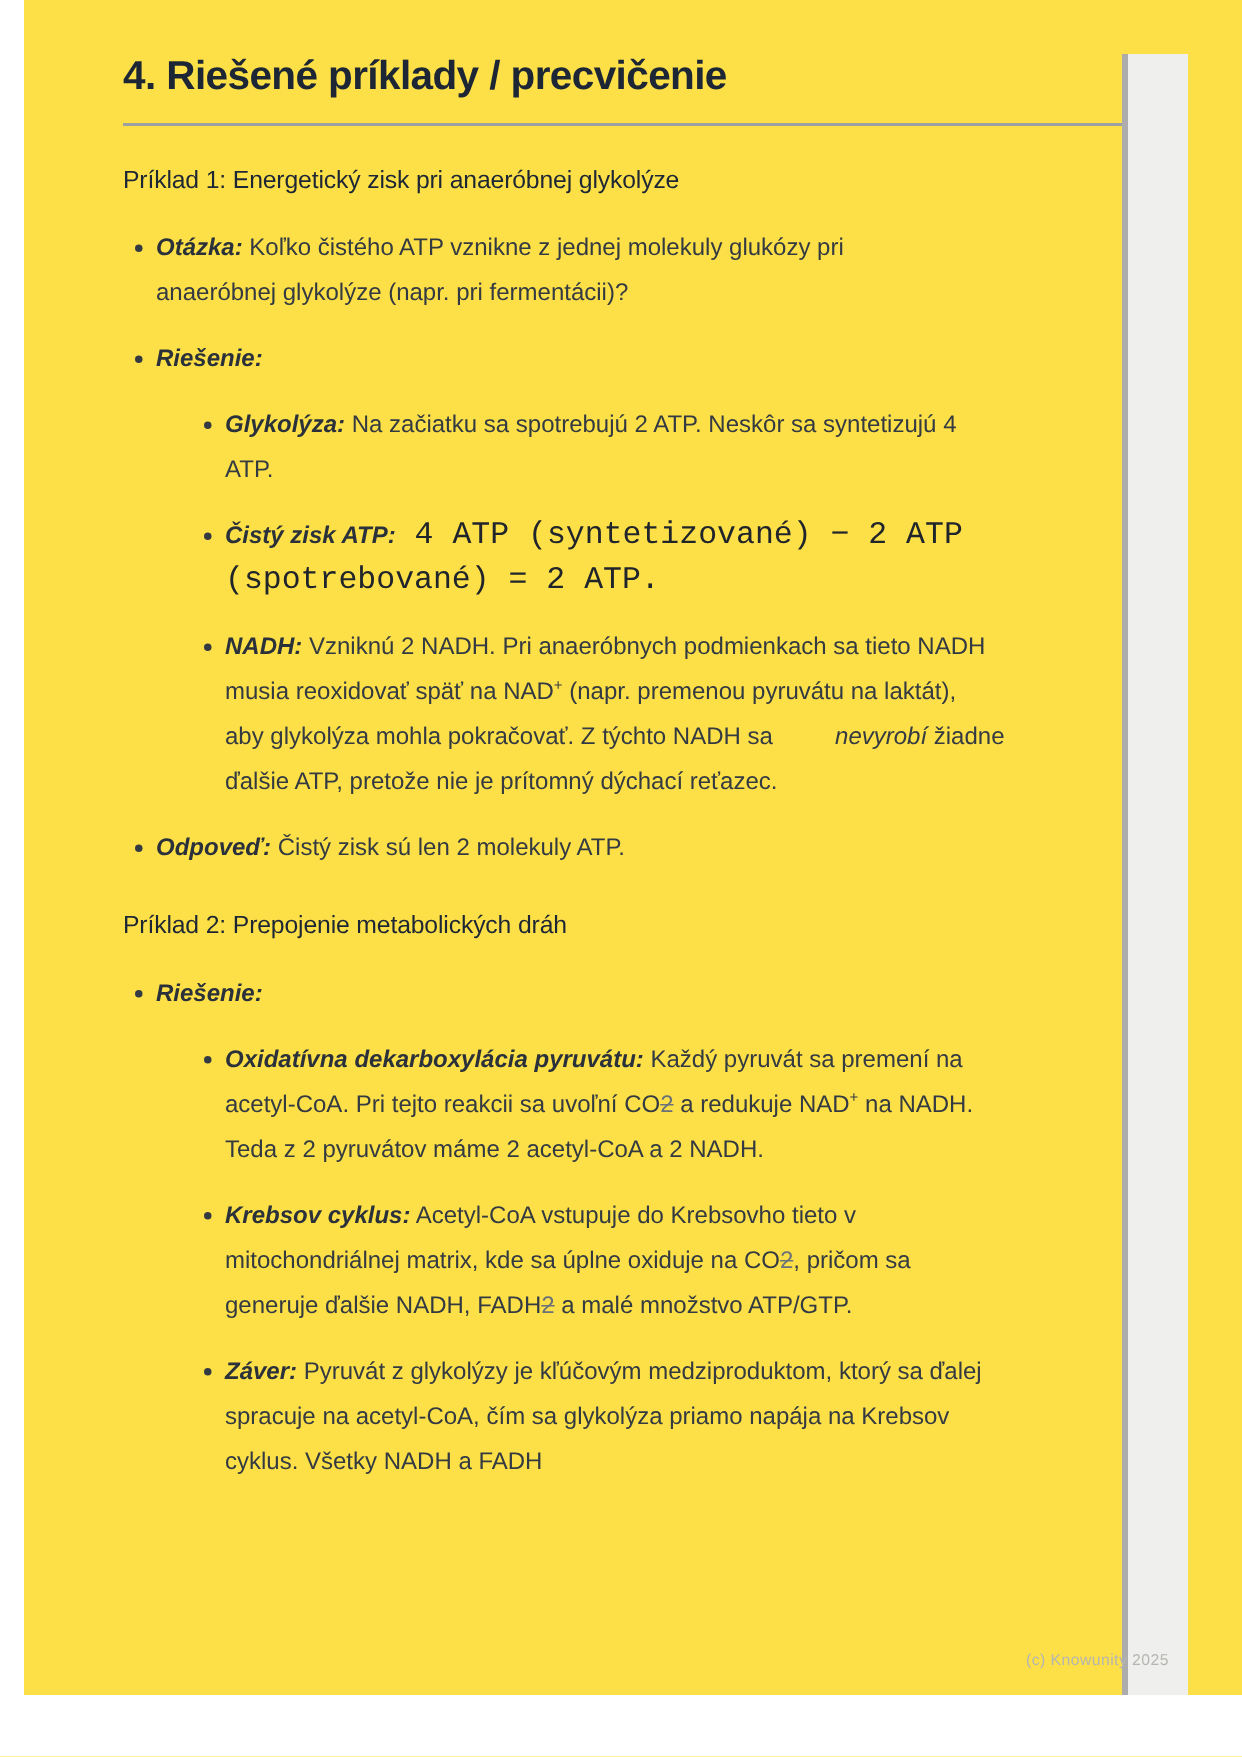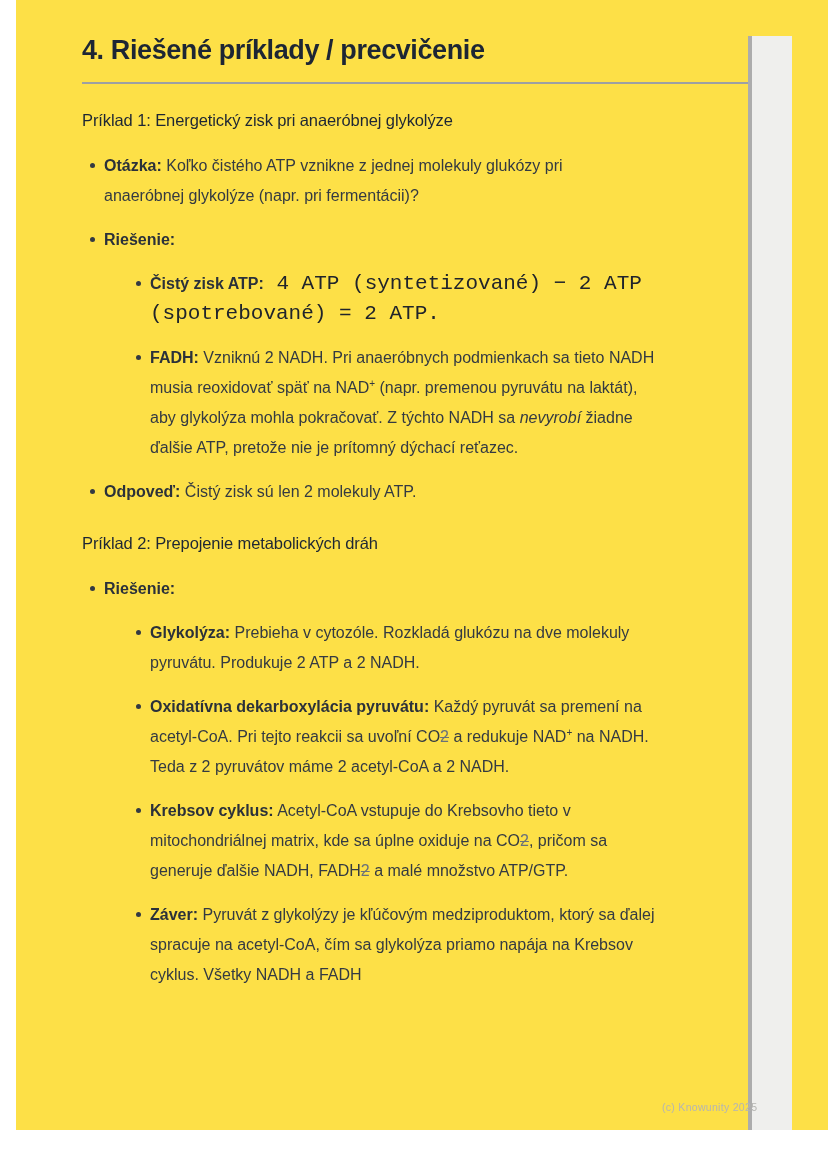--- a/index.html
+++ b/index.html
@@ -27,60 +27,60 @@
   ul{list-style:none;margin:20px 0 0 0;padding:0;}
   ul.nested{margin:14px 0 0 24px;}
   li{
     position:relative;padding-left:22px;margin-top:14px;
     font-size:16px;line-height:30px;white-space:pre-line;
   }
   li::before{
     content:"";position:absolute;left:8px;top:12px;width:5px;height:5px;
     border-radius:50%;background:#343a42;
   }
-  li b{font-weight:700;color:#2b313a;}
+  li b{font-weight:700;color:#2b313a;font-style:italic;}
   .math{font-family:Liberation Mono, monospace;font-size:21px;color:#20242b;}
   sup.plus{font-size:10px;line-height:0;vertical-align:super;}
   .st{text-decoration:line-through;color:#6a7179;}
-  em{font-style:italic;}
+  em{font-style:italic;margin-left:37px;}
   .scroll-strip{
     position:absolute;left:748px;top:36px;width:44px;height:1094px;
     background:#efefed;border-left:4px solid #acacac;box-sizing:border-box;
   }
   .copyright{
-    position:absolute;left:662px;top:1101px;z-index:5;
+    position:absolute;left:684px;top:1101px;z-index:5;
     font-size:10.5px;letter-spacing:0.3px;color:#b5b5b2;white-space:nowrap;
   }
 </style>
 </head>
 <body>
 
 <div class="page">
   <div class="content">
 
     <h1>4. Riešené príklady / precvičenie</h1>
     <div class="hr-heavy"></div>
 
     <h3>Príklad 1: Energetický zisk pri anaeróbnej glykolýze</h3>
 
     <ul>
       <li><b>Otázka:</b><span> Koľko čistého ATP vznikne z jednej molekuly glukózy pri
 anaeróbnej glykolýze (napr. pri fermentácii)?</span></li>
-      <li><b>Riešenie:</b><ul class="nested"><li><b>Čistý zisk ATP:</b><span class="math"> 4 ATP (syntetizované) − 2 ATP (spotrebované) = 2 ATP.</span></li><li><b>FADH:</b><span> Vzniknú 2 NADH. Pri anaeróbnych podmienkach sa tieto NADH
+      <li><b>Riešenie:</b><ul class="nested"><li><b>Glykolýza:</b><span> Na začiatku sa spotrebujú 2 ATP. Neskôr sa syntetizujú 4
+ATP.</span></li><li><b>Čistý zisk ATP:</b><span class="math"> 4 ATP (syntetizované) − 2 ATP (spotrebované) = 2 ATP.</span></li><li><b>NADH:</b><span> Vzniknú 2 NADH. Pri anaeróbnych podmienkach sa tieto NADH
 musia reoxidovať späť na NAD</span><sup class="plus">+</sup><span> (napr. premenou pyruvátu na laktát),
 aby glykolýza mohla pokračovať. Z týchto NADH sa </span><em>nevyrobí</em><span> žiadne
 ďalšie ATP, pretože nie je prítomný dýchací reťazec.</span></li></ul></li>
       <li><b>Odpoveď:</b><span> Čistý zisk sú len 2 molekuly ATP.</span></li>
     </ul>
 
     <h3>Príklad 2: Prepojenie metabolických dráh</h3>
 
     <ul>
-      <li><b>Riešenie:</b><ul class="nested"><li><b>Glykolýza:</b><span> Prebieha v cytozóle. Rozkladá glukózu na dve molekuly
-pyruvátu. Produkuje 2 ATP a 2 NADH.</span></li><li><b>Oxidatívna dekarboxylácia pyruvátu:</b><span> Každý pyruvát sa premení na
+      <li><b>Riešenie:</b><ul class="nested"><li><b>Oxidatívna dekarboxylácia pyruvátu:</b><span> Každý pyruvát sa premení na
 acetyl-CoA. Pri tejto reakcii sa uvoľní CO</span><span class="st">2</span><span> a redukuje NAD</span><sup class="plus">+</sup><span> na NADH.
 Teda z 2 pyruvátov máme 2 acetyl-CoA a 2 NADH.</span></li><li><b>Krebsov cyklus:</b><span> Acetyl-CoA vstupuje do Krebsovho tieto v
 mitochondriálnej matrix, kde sa úplne oxiduje na CO</span><span class="st">2</span><span>, pričom sa
 generuje ďalšie NADH, FADH</span><span class="st">2</span><span> a malé množstvo ATP/GTP.</span></li><li><b>Záver:</b><span> Pyruvát z glykolýzy je kľúčovým medziproduktom, ktorý sa ďalej
 spracuje na acetyl-CoA, čím sa glykolýza priamo napája na Krebsov
 cyklus. Všetky NADH a FADH</span></li></ul></li>
     </ul>
 
   </div>
 </div>

